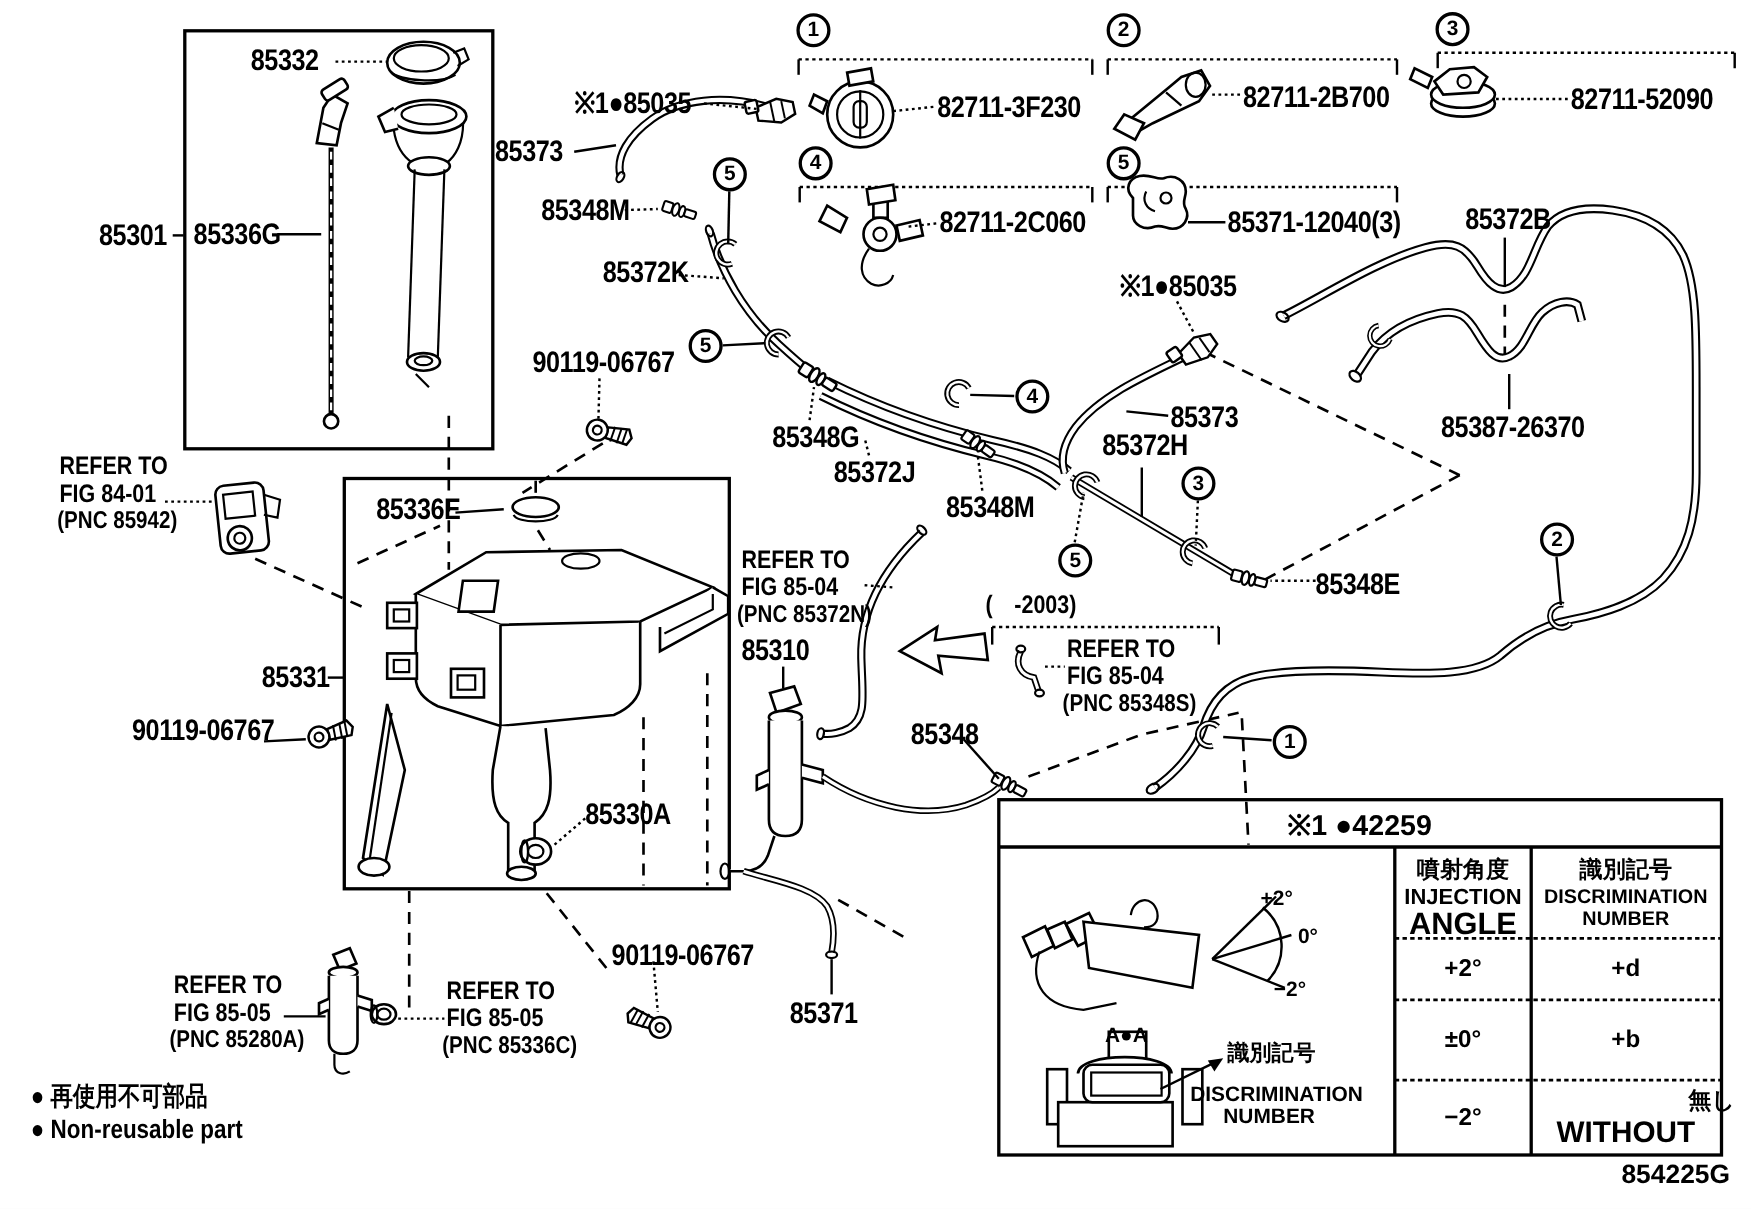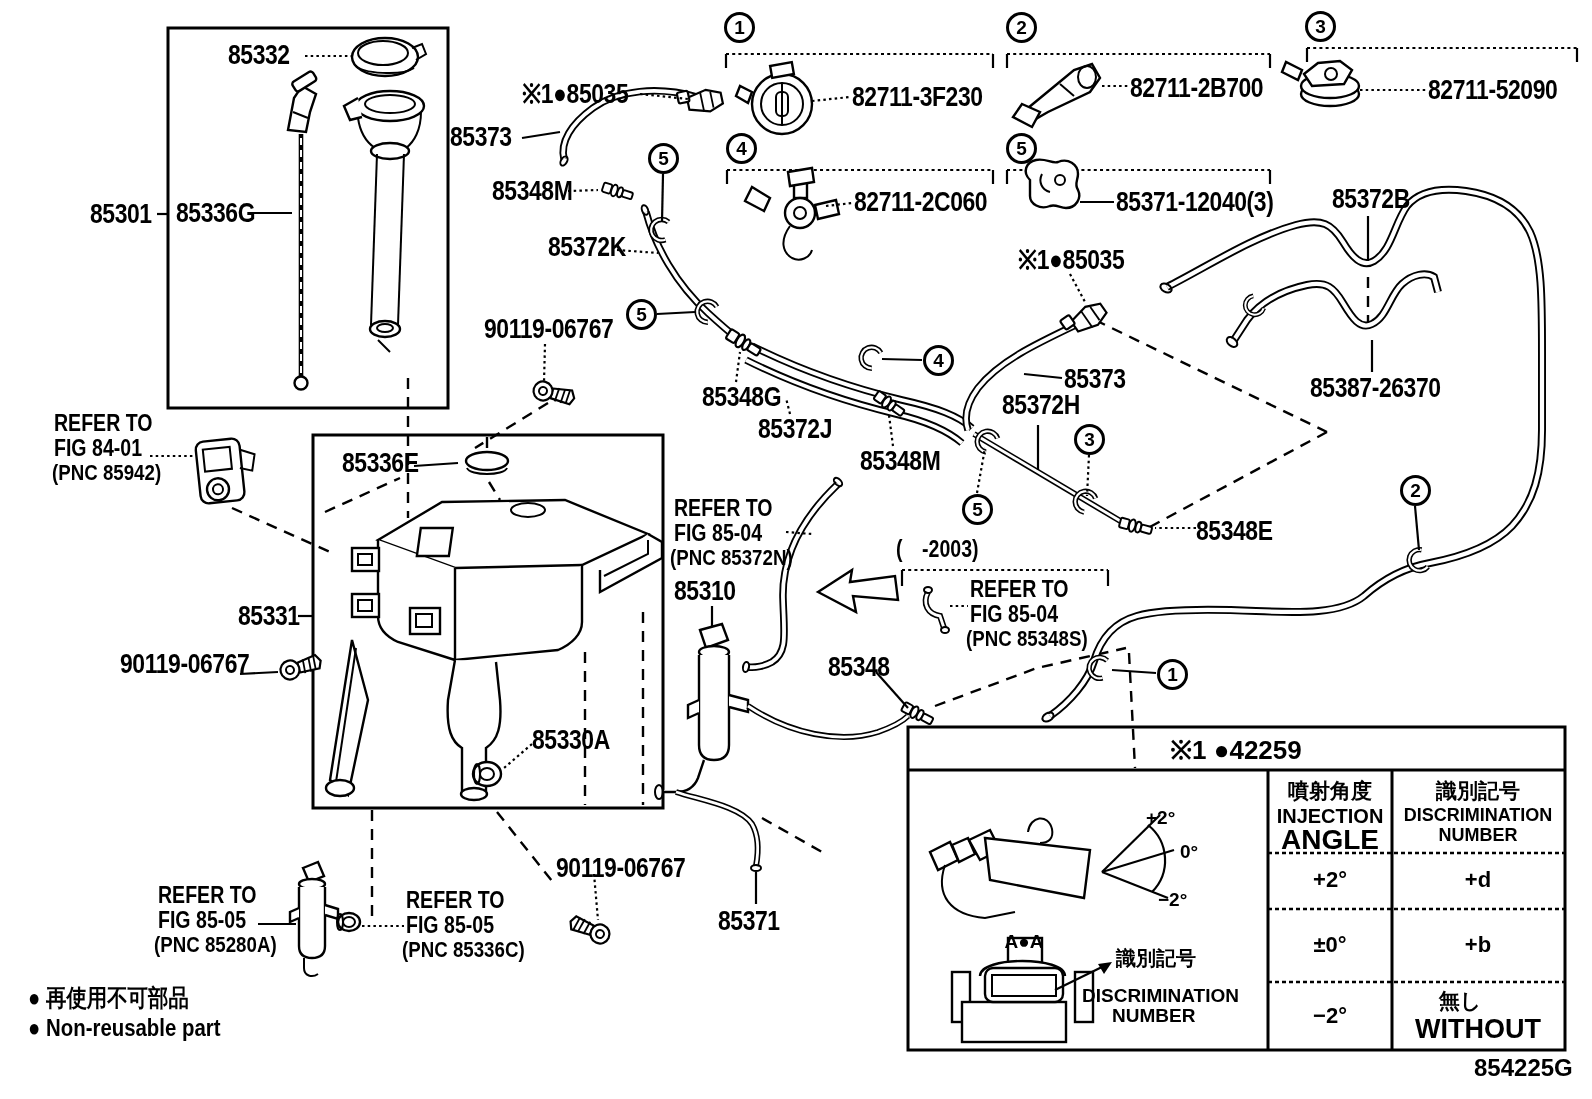--- a/index.html
+++ b/index.html
@@ -463,21 +463,21 @@
 <div class="tc" style="left:1330px;top:806px;font-size:20px">INJECTION</div>
 <div class="tc" style="left:1330px;top:826px;font-size:28px">ANGLE</div>
 <div class="tc" style="left:1478px;top:780px;font-size:21px">識別記号</div>
 <div class="tc" style="left:1478px;top:806px;font-size:18px">DISCRIMINATION</div>
 <div class="tc" style="left:1478px;top:826px;font-size:18px">NUMBER</div>
 <div class="tc" style="left:1330px;top:869px;font-size:22px">+2°</div>
 <div class="tc" style="left:1478px;top:869px;font-size:22px">+d</div>
 <div class="tc" style="left:1330px;top:934px;font-size:22px">±0°</div>
 <div class="tc" style="left:1478px;top:934px;font-size:22px">+b</div>
 <div class="tc" style="left:1330px;top:1005px;font-size:22px">−2°</div>
-<div class="tc" style="left:1460px;top:990px;font-size:21px">無し</div>
+<div class="tc" style="left:1556px;top:990px;font-size:21px">無し</div>
 <div class="tc" style="left:1478px;top:1016px;font-size:27px">WITHOUT</div>
 <div class="tl" style="left:1146px;top:808px;font-size:19px">+2°</div>
 <div class="tl" style="left:1180px;top:842px;font-size:19px">0°</div>
 <div class="tl" style="left:1158px;top:890px;font-size:19px">−2°</div>
 <div class="tl" style="left:1116px;top:948px;font-size:20px">識別記号</div>
 <div class="tl" style="left:1082px;top:986px;font-size:19px">DISCRIMINATION</div>
 <div class="tl" style="left:1112px;top:1006px;font-size:19px">NUMBER</div>
 <div class="tc" style="left:1024px;top:932px;font-size:19px">A●A</div>
 <div class="tl" style="left:1474px;top:1056px;font-size:24px">854225G</div>
 

